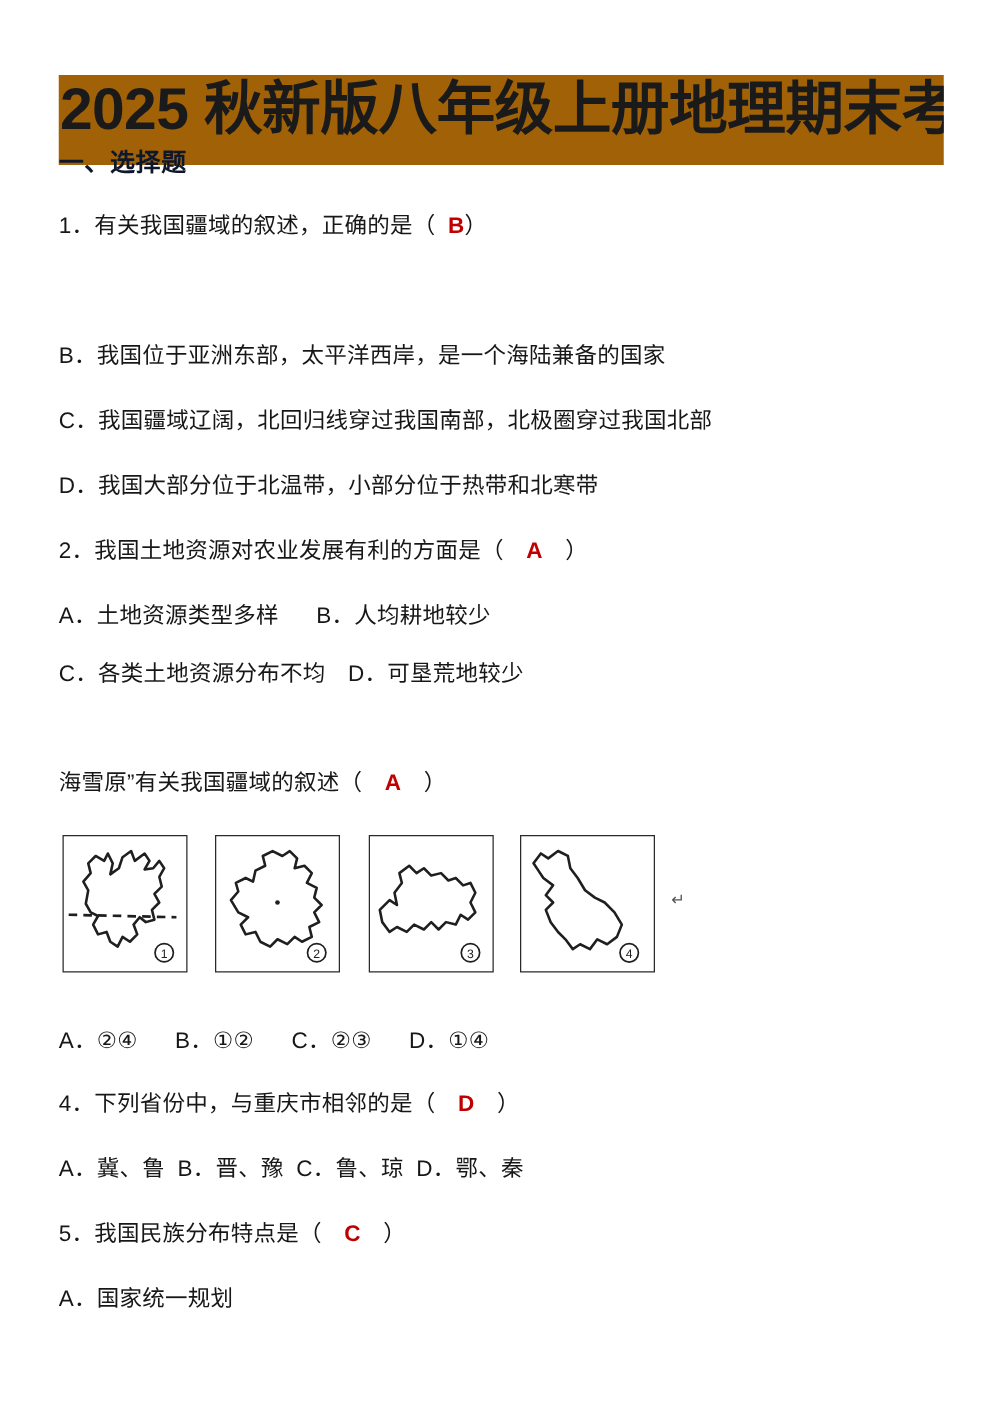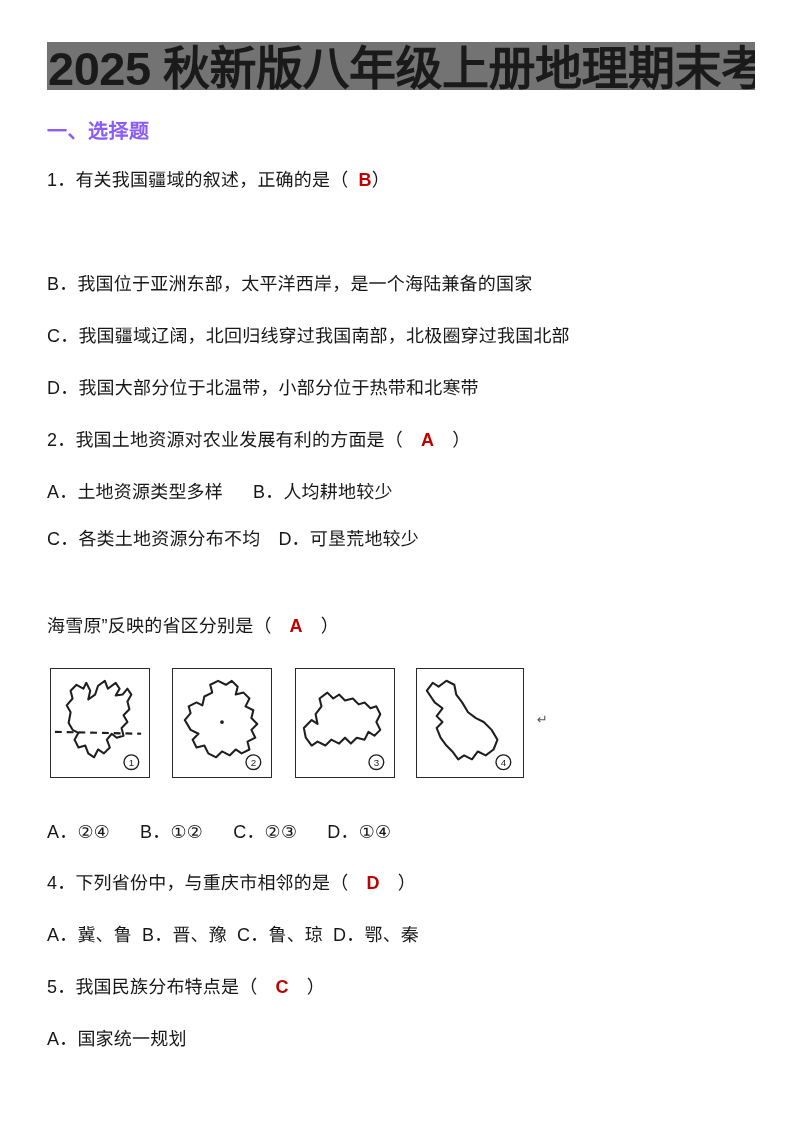--- a/index.html
+++ b/index.html
@@ -21,24 +21,24 @@
   .page {
     position: absolute;
     inset: 0;
     padding: 0;
   }
 
   
   .title-wrap {
     position: absolute;
     left: 47px;
-    top: 42px;
+    top: 60px;
     width: 708px;
-    height: 48px;
-    background: #737373;
+    height: 72px;
+    background: #a16207;
     overflow: hidden;
   }
   .title-text {
     position: absolute;
     left: 1px;
     top: -3px;
     white-space: nowrap;
     font-family: "Liberation Sans", "DejaVu Sans", sans-serif;
     font-weight: 700;
     font-size: 47px;
@@ -49,21 +49,21 @@
 
   
   .section-heading {
     position: absolute;
     left: 47px;
     top: 117px;
     font-size: 20px;
     font-weight: 700;
     line-height: 28px;
     letter-spacing: 0.5px;
-    color: #8b5cf6;
+    color: #0f172a;
   }
 
   
   .line {
     position: absolute;
     left: 47px;
     font-size: 18px;
     line-height: 30px;
     letter-spacing: 0.2px;
     color: #171717;
@@ -134,21 +134,21 @@
   <div class="line" style="top:477px;">
     <span>A．土地资源类型多样</span><span class="gap-lg"></span><span>B．人均耕地较少</span>
   </div>
 
   <div class="line" style="top:524px;">
     <span>C．各类土地资源分布不均</span><span class="gap-md"></span><span>D．可垦荒地较少</span>
   </div>
 
 
   <div class="line" style="top:611px; left:47px;">
-    <span>海雪原”反映的省区分别是（</span><span class="gap-md"></span><span class="ans">A</span><span class="gap-md"></span><span>）</span>
+    <span>海雪原”有关我国疆域的叙述（</span><span class="gap-md"></span><span class="ans">A</span><span class="gap-md"></span><span>）</span>
   </div>
 
   <div class="map-strip">
 
     <div class="map-box mb1">
       <svg viewBox="0 0 100 110">
         <path d="M18,55 L20,44 L16,37 L22,30 L20,22 L26,16 L33,20 L36,14 L40,22 L38,31 L45,26 L48,17 L55,12 L58,20 L66,14 L70,20 L66,27 L73,26 L78,20 L82,26 L78,33 L80,41 L74,47 L78,54 L72,60 L74,68 L67,70 L62,66 L57,72 L60,80 L54,86 L48,82 L44,90 L38,86 L35,78 L28,80 L24,72 L28,65 L22,62 Z" fill="none" stroke="#1f1f1f" stroke-width="2.1" stroke-linejoin="round" stroke-linecap="round"></path>
         <line x1="4" y1="64" x2="92" y2="66" stroke="#1f1f1f" stroke-width="2.2" stroke-dasharray="7 5"></line>
         <circle cx="82" cy="95" r="7.5" fill="none" stroke="#1f1f1f" stroke-width="1.4"></circle>
         <text x="82" y="99" font-size="10" text-anchor="middle" fill="#1f1f1f" font-family="Liberation Sans, sans-serif">1</text>

